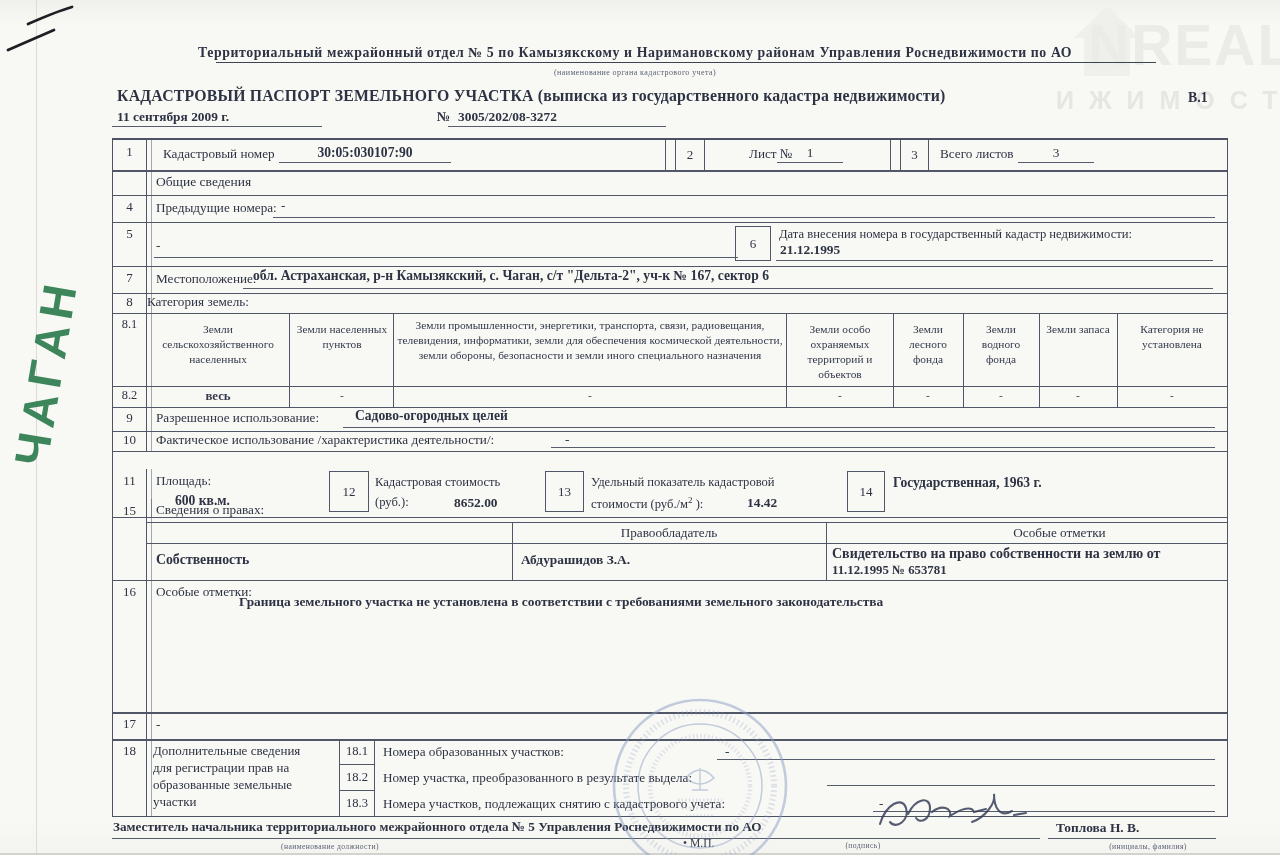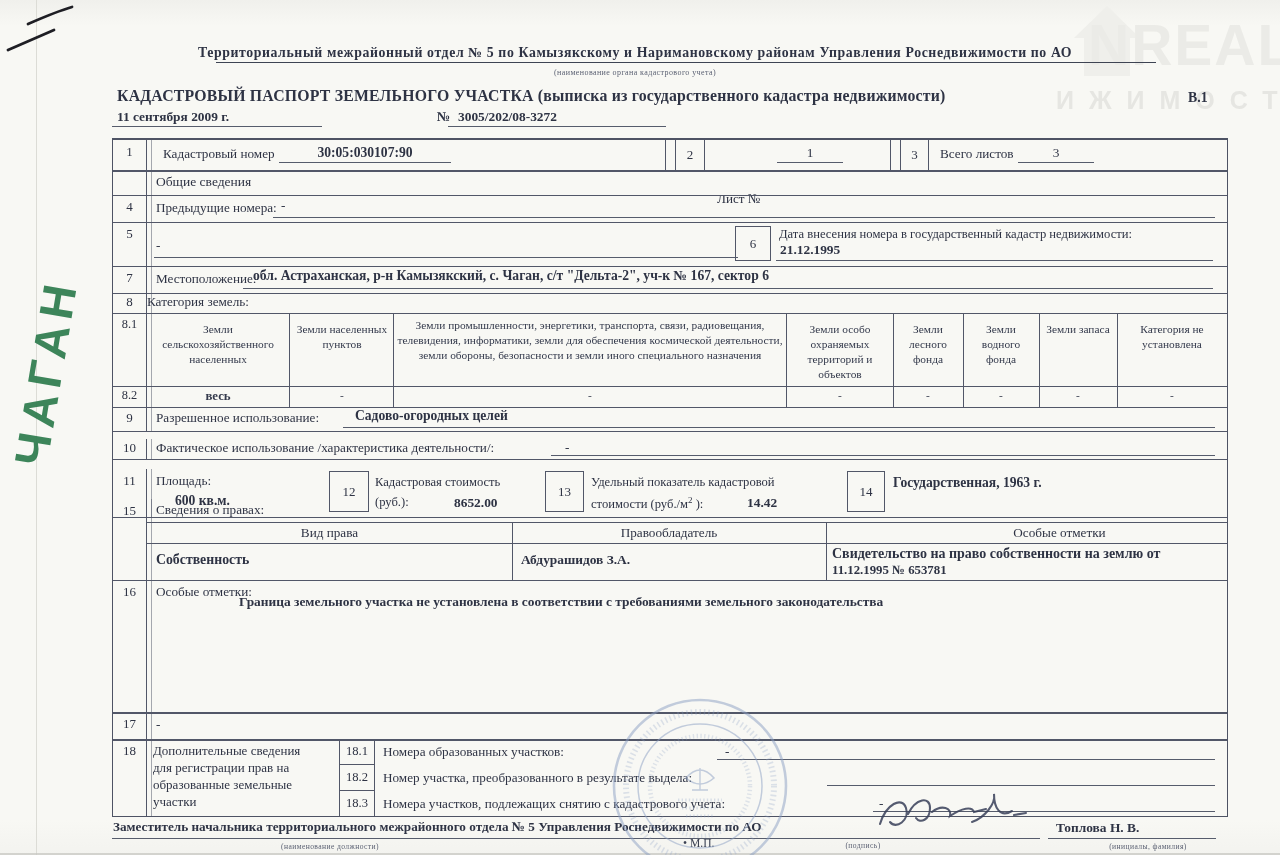--- a/index.html
+++ b/index.html
@@ -70,21 +70,21 @@
 
   <div class="tbl">
 
     <div class="row" style="top:0;height:30px;border-bottom-width:2.2px;">
       <div class="nb">1</div>
         <div class="dbl"></div>
       <div class="abs lbl" style="left:50px;top:6px;">Кадастровый номер</div>
       <div class="abs b ul cen" style="left:166px;top:5px;width:172px;font-size:13.6px;padding-bottom:1px;">30:05:030107:90</div>
       <div class="vl" style="left:552px;"></div>
       <div class="nb2" style="left:562px;width:28px;">2</div>
-      <div class="abs lbl" style="left:604px;top:6px;margin-top:45px;">Лист №</div>
+      <div class="abs lbl" style="left:636px;top:6px;">Лист №</div>
       <div class="abs ul cen" style="left:664px;top:5px;width:66px;font-size:13.4px;padding-bottom:1px;">1</div>
       <div class="vl" style="left:777px;"></div>
       <div class="nb2" style="left:787px;width:27px;">3</div>
       <div class="abs lbl" style="left:827px;top:6px;">Всего листов</div>
       <div class="abs ul cen" style="left:905px;top:5px;width:76px;font-size:13.4px;padding-bottom:1px;">3</div>
     </div>
 
     <div class="row" style="top:30px;height:25px;">
       <div class="nb"></div>
         <div class="dbl"></div>
@@ -170,21 +170,21 @@
 
     <div class="row" style="top:267px;height:24px;">
       <div class="nb" style="padding-top:3px;">9</div>
         <div class="dbl"></div>
       <div class="abs lbl" style="left:43px;top:3px;">Разрешенное использование:</div>
       <div class="uline" style="left:230px;top:1px;width:872px;height:19px;">
         <span class="b" style="padding-left:12px;font-size:13.6px;">Садово-огородных целей</span>
       </div>
     </div>
 
-    <div class="row" style="top:291px;height:20px;margin-top:8px;">
+    <div class="row" style="top:291px;height:20px;">
       <div class="nb" style="padding-top:1px;">10</div>
         <div class="dbl"></div>
       <div class="abs lbl" style="left:43px;top:1px;">Фактическое использование /характеристика деятельности/:</div>
       <div class="uline" style="left:438px;top:0;width:664px;height:16px;">
         <span style="padding-left:14px;">-</span>
       </div>
     </div>
 
     <div class="row" style="top:329px;height:48px;">
       <div class="nb">11</div>
@@ -206,21 +206,20 @@
     </div>
 
     <div class="row" style="top:359px;height:81px;">
       <div class="nb">15</div>
         <div class="dbl"></div>
       <div class="abs lbl" style="left:43px;top:3px;">Сведения о правах:</div>
       <div class="hl" style="left:34px;right:0;top:23px;"></div>
       <div class="hl" style="left:34px;right:0;top:44px;"></div>
       <div class="vl" style="left:399px;top:23px;"></div>
       <div class="vl" style="left:713px;top:23px;"></div>
-      <div class="abs lbl cen" style="left:34px;top:26px;width:365px;">Вид права</div>
       <div class="abs lbl cen" style="left:399px;top:26px;width:314px;">Правообладатель</div>
       <div class="abs lbl cen" style="left:713px;top:26px;width:399px;padding-left:34px;">Особые отметки</div>
       <div class="abs b" style="left:43px;top:53px;font-size:13.8px;">Собственность</div>
       <div class="abs b" style="left:408px;top:53px;font-size:13.4px;font-weight:600;">Абдурашидов З.А.</div>
       <div class="abs b" style="left:719px;top:47px;font-size:14px;white-space:nowrap;">Свидетельство на право собственности на землю от</div>
       <div class="abs b" style="left:719px;top:64px;font-size:12.8px;">11.12.1995 № 653781</div>
     </div>
 
     <div class="row" style="top:440px;height:132px;border-bottom-width:2px;">
       <div class="nb">16</div>

